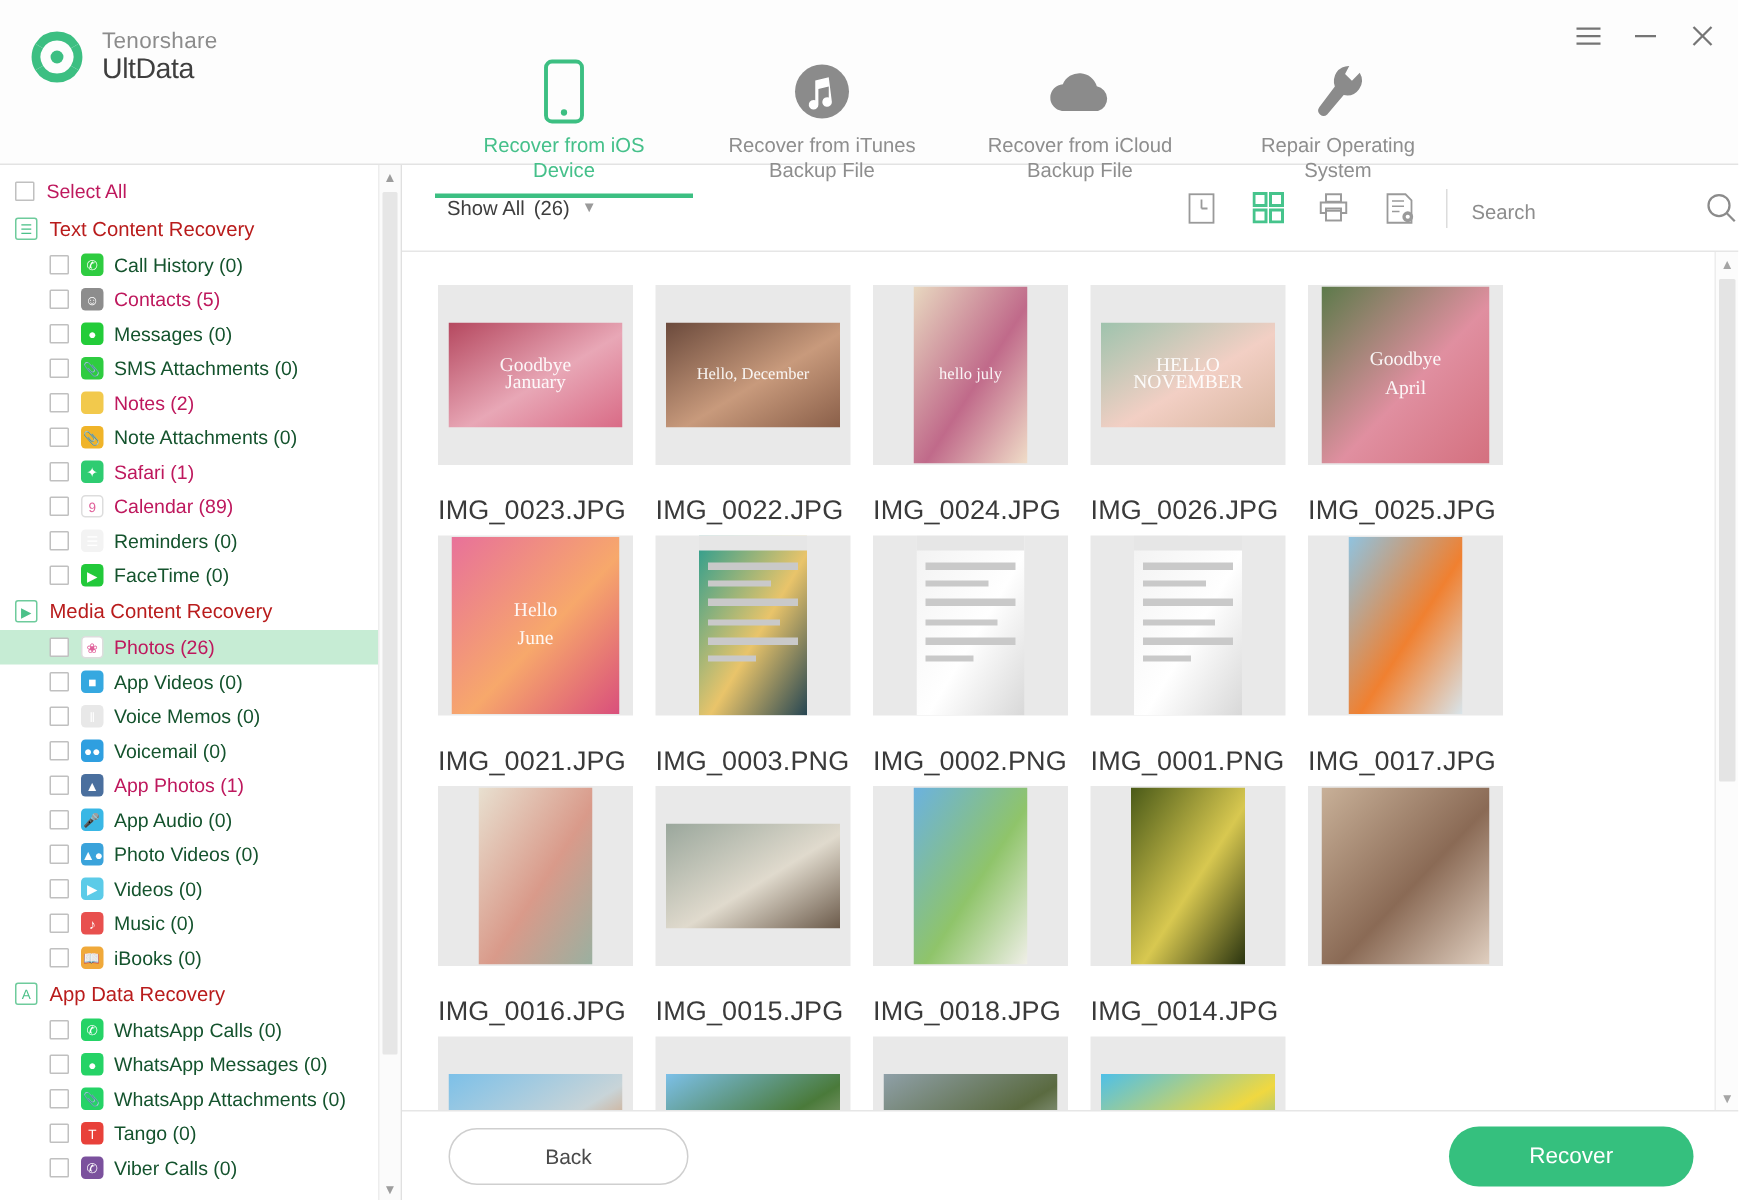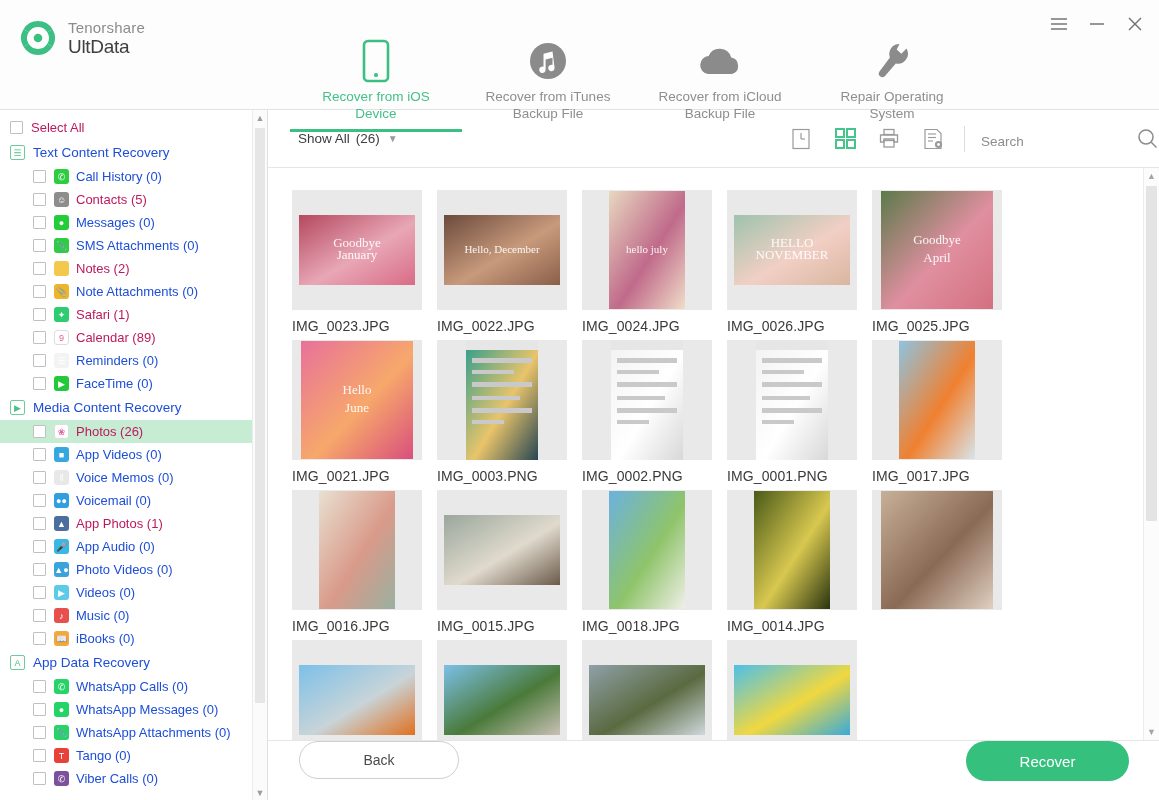--- a/index.html
+++ b/index.html
@@ -113,22 +113,22 @@
     border-radius: 1px;
   }
   .sb-ico {
     width: 15px; height: 15px; flex: 0 0 15px;
     margin-right: 7px;
     border-radius: 3px;
     display: flex; align-items: center; justify-content: center;
     font-size: 9px; color: #fff; overflow: hidden; position: relative;
   }
   .sb-label { color: #be185d; white-space: nowrap; font-size: 13px; }
-  .sb-label.dim { color: #1d4ed8; }
-  .sb-label.grouphdr { color: #1d4ed8; font-size: 13.5px; }
+  .sb-label.dim { color: #14532d; }
+  .sb-label.grouphdr { color: #b91c1c; font-size: 13.5px; }
   .grp-ico {
     width: 15px; height: 15px; flex: 0 0 15px; margin-right: 8px;
     border: 1px solid #6ecb9c; border-radius: 2px;
     display:flex; align-items:center; justify-content:center;
     color:#4cc189; font-size:9px; background:#fff;
   }
 
   
   .sb-scrollbar {
     position: absolute; top: 0; right: 0; bottom: 0; width: 15px;
@@ -185,38 +185,38 @@
   }
   .cell + .cell { margin-left: 0; }
   .thumb {
     width: 130px; height: 120px;
     background: #e9e9e9;
     display: flex; align-items: center; justify-content: center;
     overflow: hidden;
     position: relative;
   }
   .thumb .ph { display:block; }
-  .cap { margin-top: 8px; font-size: 14px; color: #3a3a3a; letter-spacing:.1px; }
+  .cap { margin-top: 20px; font-size: 18px; color: #3a3a3a; letter-spacing:.1px; }
 
   .gr-scrollbar {
     position: absolute; top:0; right:0; bottom:0; width:16px;
     background:#fcfcfc; border-left:1px solid #ededed;
   }
   .gr-arrow { height:16px; display:flex; align-items:center; justify-content:center; color:#a5a5a5; font-size:9px; }
   .gr-arrow.bot { position:absolute; bottom:0; left:0; right:0; }
   .gr-thumb {
     position:absolute; left:2px; right:2px; top:18px; height:335px;
     background:#e4e4e4; border-radius:1px;
   }
 
   
   .footer {
     height: 60px; flex: 0 0 60px;
     border-top: 1px solid #e6e6e6;
-    display: flex; 
+    display: flex; align-items: center;
     padding: 0 28px 0 28px;
     background: #fff;
   }
   .btn-back {
     width: 160px; height: 38px;
     border: 1px solid #cfcfcf; border-radius: 19px;
     background: #fff; color: #4a4a4a; font-size: 14px;
     cursor: pointer; font-family:"Liberation Sans", sans-serif;
     margin-left: 3px;
   }

